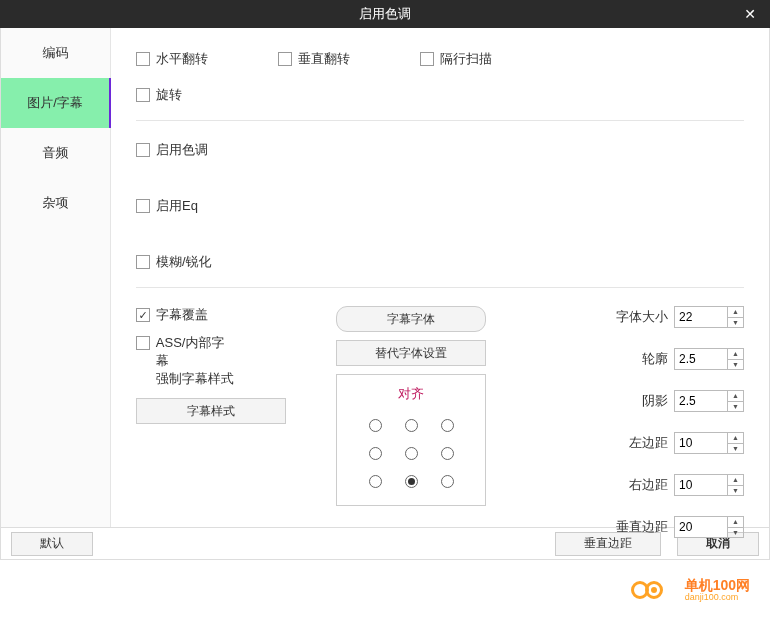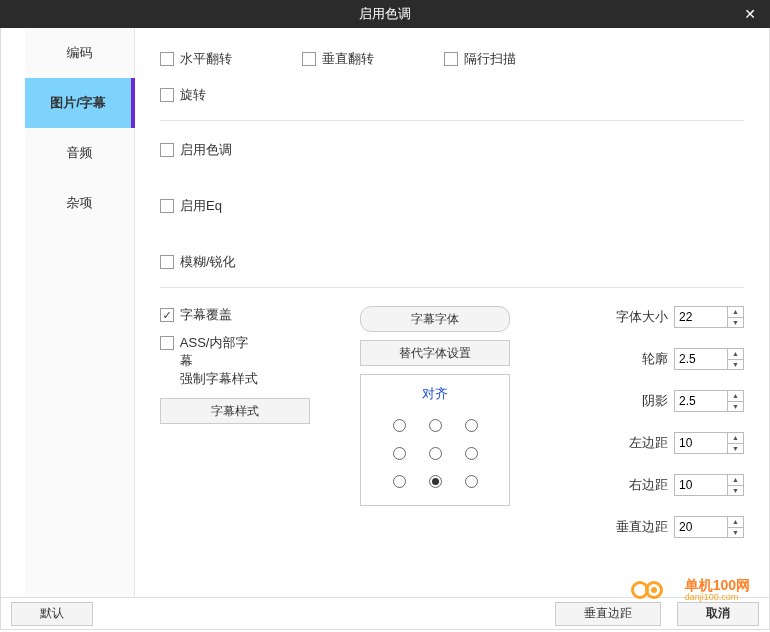--- a/index.html
+++ b/index.html
@@ -1,35 +1,35 @@
 <!DOCTYPE html>
 <html><head>
 <meta charset="utf-8">
 <style>
 * { margin: 0; padding: 0; box-sizing: border-box; font-family: "Microsoft YaHei", sans-serif; }
 body { width: 770px; height: 632px; background: #fff; position: relative; }
 .titlebar { height: 28px; background: #2b2b2b; color: #fff; display: flex; align-items: center; justify-content: center; position: relative; font-size: 13px; }
 .close-btn { position: absolute; right: 0; top: 0; width: 40px; height: 28px; display: flex; align-items: center; justify-content: center; cursor: pointer; font-size: 14px; }
-.content { display: flex; height: 570px; border: 1px solid #ddd; border-top: none; padding-left: 24px; }
+.content { display: flex; height: 500px; border: 1px solid #ddd; border-top: none; }
 .tabs { width: 110px; background: #fafafa; border-right: 1px solid #e5e5e5; }
 .tab { height: 50px; display: flex; align-items: center; justify-content: center; font-size: 13px; color: #333; cursor: pointer; }
-.tab.active { background: #7dd3fc; border-right: 4px solid #6d28d9; margin-right: -1px; font-weight: bold; }
+.tab.active { background: #86efac; border-right: 2px solid #6d28d9; margin-right: -1px; }
 .panel { flex: 1; padding: 20px 25px; position: relative; }
 .row { display: flex; align-items: center; margin-bottom: 14px; min-height: 22px; }
 .divider { height: 1px; background: #e5e5e5; margin: 14px 0 18px 0; }
 .checkbox { display: inline-flex; align-items: center; cursor: pointer; font-size: 13px; color: #333; margin-right: 70px; }
 .checkbox .box { width: 14px; height: 14px; border: 1px solid #999; margin-right: 6px; display: inline-flex; align-items: center; justify-content: center; font-size: 11px; color: #333; }
 .checkbox.multiline { align-items: flex-start; justify-content: center; }
 .checkbox.multiline .box { margin-top: 2px; }
 .section { display: flex; gap: 30px; align-items: flex-start; }
 .col { display: flex; flex-direction: column; }
 .btn { background: #f4f4f4; border: 1px solid #ccc; height: 26px; padding: 0 30px; font-size: 12px; color: #333; cursor: pointer; display: inline-flex; align-items: center; justify-content: center; }
 .btn.wide { width: 150px; }
 .align-group { border: 1px solid #ccc; padding: 10px 20px; margin-top: 8px; }
-.align-title { text-align: center; font-size: 13px; color: #1d4ed8; margin-bottom: 8px; }
+.align-title { text-align: center; font-size: 13px; color: #be185d; margin-bottom: 8px; }
 .radio-grid { display: grid; grid-template-columns: repeat(3, 36px); grid-template-rows: repeat(3, 28px); justify-items: center; align-items: center; }
 .radio { width: 13px; height: 13px; border: 1px solid #666; border-radius: 50%; cursor: pointer; display: inline-flex; align-items: center; justify-content: center; }
 .radio.selected::after { content: ""; width: 7px; height: 7px; background: #333; border-radius: 50%; }
 .field-grid { display: grid; grid-template-columns: auto 70px; gap: 20px 6px; align-items: center; }
 .field-label { font-size: 13px; text-align: right; color: #333; }
 .spinner { display: flex; border: 1px solid #bbb; height: 22px; width: 70px; }
 .spinner input { border: none; width: 52px; padding: 0 4px; font-size: 12px; outline: none; }
 .spinner .arrows { width: 16px; display: flex; flex-direction: column; border-left: 1px solid #bbb; }
 .spinner .arrow { flex: 1; display: flex; align-items: center; justify-content: center; font-size: 7px; color: #555; cursor: pointer; }
 .spinner .arrow:first-child { border-bottom: 1px solid #bbb; }

